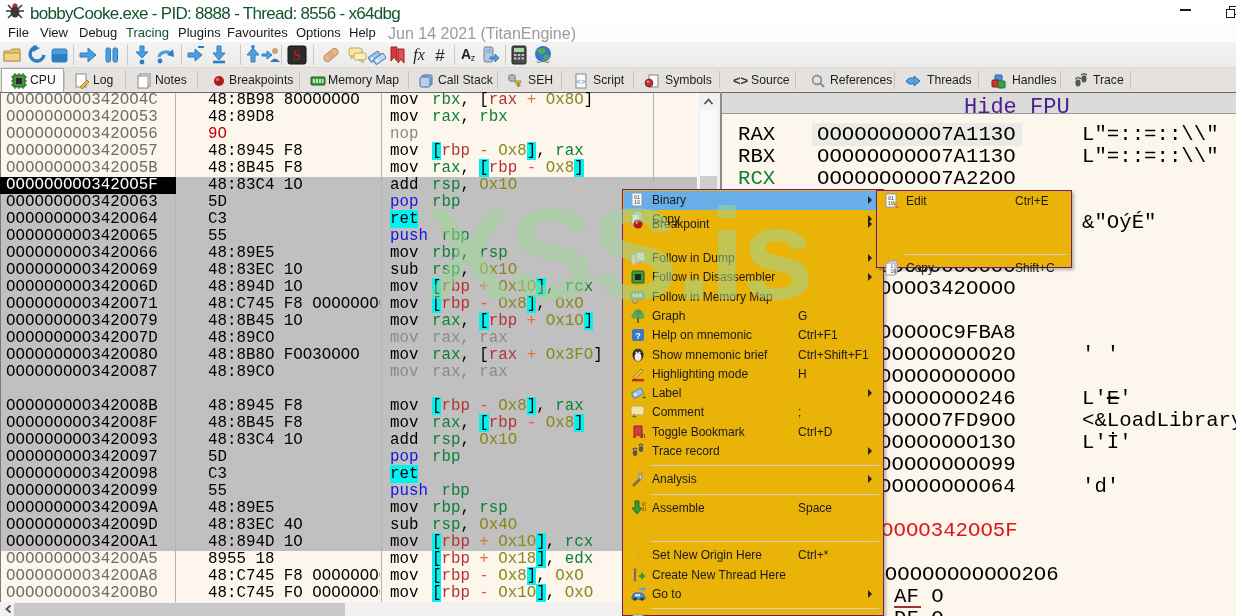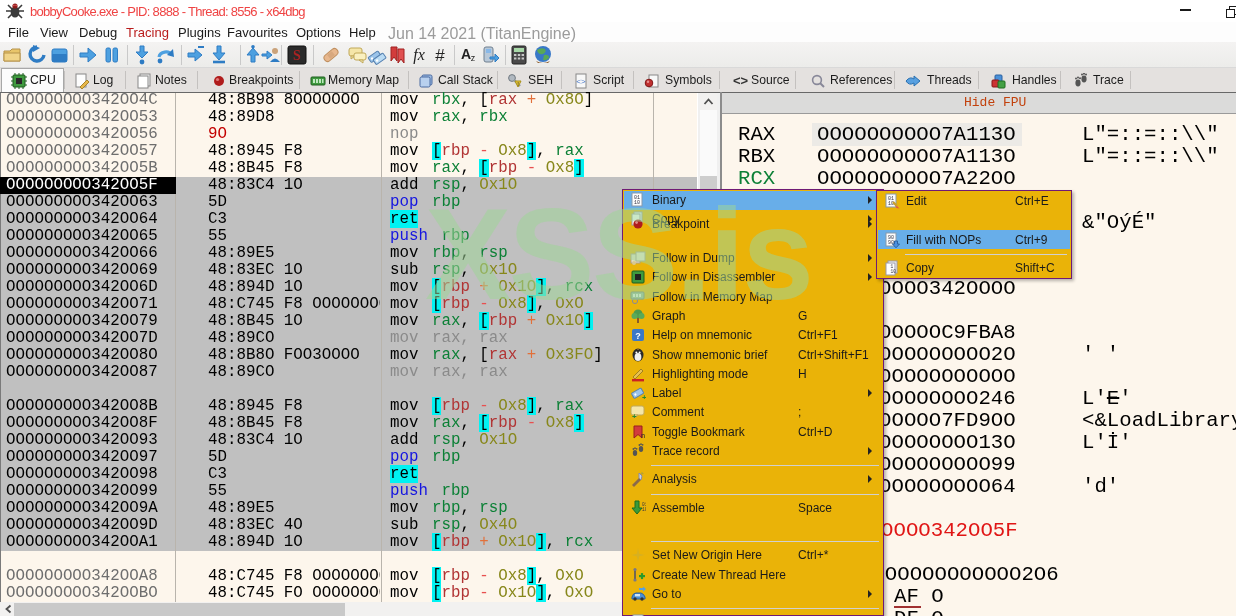--- a/index.html
+++ b/index.html
@@ -39,29 +39,29 @@
 <div class="abs" style="left:0;top:0;width:1236px;height:22px;background:#ffffff"></div>
 <svg class="abs" style="left:4px;top:2px" width="22" height="19" viewBox="0 0 22 19">
 <g stroke="#3a3a3a" stroke-width="1.6" fill="none">
 <path d="M4 3 L8 7 M18 3 L14 7 M2 9 L7 9 M20 9 L15 9 M4 16 L8 12 M18 16 L14 12"></path>
 </g>
 <ellipse cx="11" cy="10" rx="4.4" ry="5.6" fill="#3a3a3a"></ellipse>
 <circle cx="11" cy="4" r="2.6" fill="#8c1a1a"></circle>
 <circle cx="9.9" cy="3.4" r="0.8" fill="#e05a5a"></circle>
 <circle cx="12.1" cy="3.4" r="0.8" fill="#e05a5a"></circle>
 </svg>
-<div class="abs" style="left:30px;top:4px;font-size:13px;letter-spacing:-0.7px;color:#ef4444">bobbyCooke.exe - PID: 8888 - Thread: 8556 - x64dbg</div>
+<div class="abs" style="left:30px;top:4px;font-size:17px;letter-spacing:-0.7px;color:#14532d">bobbyCooke.exe - PID: 8888 - Thread: 8556 - x64dbg</div>
 <div class="abs" style="left:1180px;top:9px;width:11px;height:2px;background:#1a1a1a"></div>
 <div class="abs" style="left:1229px;top:6px;width:9px;height:9px;border:1.5px solid #1a1a1a;background:#fff"></div>
 <div class="abs" style="left:1226px;top:9px;width:9px;height:9px;border:1.5px solid #1a1a1a;background:#fff"></div>
 <div class="abs" style="left:0;top:22px;width:1236px;height:20px;background:#fdfdfd"></div>
 <div class="abs" style="left:8px;top:25px;font-size:13px;color:#1a1a1a">File</div>
 <div class="abs" style="left:40px;top:25px;font-size:13px;color:#1a1a1a">View</div>
 <div class="abs" style="left:79px;top:25px;font-size:13px;color:#1a1a1a">Debug</div>
-<div class="abs" style="left:126px;top:25px;font-size:13px;color:#b91c1c">Tracing</div>
+<div class="abs" style="left:126px;top:25px;font-size:13px;color:#14532d">Tracing</div>
 <div class="abs" style="left:178px;top:25px;font-size:13px;color:#1a1a1a">Plugins</div>
 <div class="abs" style="left:227px;top:25px;font-size:13px;color:#1a1a1a">Favourites</div>
 <div class="abs" style="left:296px;top:25px;font-size:13px;color:#1a1a1a">Options</div>
 <div class="abs" style="left:349px;top:25px;font-size:13px;color:#1a1a1a">Help</div>
 <div class="abs" style="left:388px;top:25px;font-size:16px;color:#9b9b9b">Jun 14 2021 (TitanEngine)</div>
 <div class="abs" style="left:0;top:42px;width:1236px;height:26px;background:linear-gradient(#f4f3f2,#ececea);border-bottom:1px solid #d9d9d9"></div>
 <div class="abs" style="left:73px;top:45px;width:1px;height:20px;background:#c9c9c9"></div>
 <div class="abs" style="left:127px;top:45px;width:1px;height:20px;background:#c9c9c9"></div>
 <div class="abs" style="left:181px;top:45px;width:1px;height:20px;background:#c9c9c9"></div>
 <div class="abs" style="left:240px;top:45px;width:1px;height:20px;background:#c9c9c9"></div>
@@ -306,40 +306,41 @@
 <div class="drow" style="top:364px"><span class="addr addrsel" style="">OOOOOOOOO342OO87</span><span class="bytes">48:89CO</span><span class="dis"><span class="gy"><span class="mn">mov</span> rax, rax</span></span></div>
 <div class="drow" style="top:398px"><span class="addr addrsel" style="">OOOOOOOOO342OO8B</span><span class="bytes">48:8945 F8</span><span class="dis"><span class="mn">mov</span> <span class="cy">[</span><span class="r">rbp</span> <span class="mi">-</span> <span class="o">Ox8</span><span class="cy">]</span>, <span class="g">rax</span></span></div>
 <div class="drow" style="top:415px"><span class="addr addrsel" style="">OOOOOOOOO342OO8F</span><span class="bytes">48:8B45 F8</span><span class="dis"><span class="mn">mov</span> <span class="g">rax</span>, <span class="cy">[</span><span class="r">rbp</span> <span class="mi">-</span> <span class="o">Ox8</span><span class="cy">]</span></span></div>
 <div class="drow" style="top:432px"><span class="addr addrsel" style="">OOOOOOOOO342OO93</span><span class="bytes">48:83C4 1O</span><span class="dis"><span class="mn">add</span> <span class="g">rsp</span>, <span class="o">Ox1O</span></span></div>
 <div class="drow" style="top:449px"><span class="addr addrsel" style="">OOOOOOOOO342OO97</span><span class="bytes">5D</span><span class="dis"><span class="bl"><span class="mn">pop</span> </span><span class="g">rbp</span></span></div>
 <div class="drow" style="top:466px"><span class="addr addrsel" style="">OOOOOOOOO342OO98</span><span class="bytes">C3</span><span class="dis"><span class="cybg">ret</span></span></div>
 <div class="drow" style="top:483px"><span class="addr addrsel" style="">OOOOOOOOO342OO99</span><span class="bytes">55</span><span class="dis"><span class="bl"><span class="mn">push</span> </span><span class="g">rbp</span></span></div>
 <div class="drow" style="top:500px"><span class="addr addrsel" style="">OOOOOOOOO342OO9A</span><span class="bytes">48:89E5</span><span class="dis"><span class="mn">mov</span> <span class="g">rbp</span>, <span class="g">rsp</span></span></div>
 <div class="drow" style="top:517px"><span class="addr addrsel" style="">OOOOOOOOO342OO9D</span><span class="bytes">48:83EC 4O</span><span class="dis"><span class="mn">sub</span> <span class="g">rsp</span>, <span class="o">Ox4O</span></span></div>
 <div class="drow" style="top:534px"><span class="addr addrsel" style="">OOOOOOOOO342OOA1</span><span class="bytes">48:894D 1O</span><span class="dis"><span class="mn">mov</span> <span class="cy">[</span><span class="r">rbp</span> <span class="pl">+</span> <span class="o">Ox1O</span><span class="cy">]</span>, <span class="g">rcx</span></span></div>
+<div class="drow" style="top:551px"><span class="addr" style="">OOOOOOOOO342OOA5</span><span class="bytes">8955 18</span><span class="dis"><span class="mn">mov</span> <span class="cy">[</span><span class="r">rbp</span> <span class="pl">+</span> <span class="o">Ox18</span><span class="cy">]</span>, <span class="g">edx</span></span></div>
 <div class="drow" style="top:568px"><span class="addr" style="">OOOOOOOOO342OOA8</span><span class="bytes">48:C745 F8 OOOOOOOO</span><span class="dis"><span class="mn">mov</span> <span class="cy">[</span><span class="r">rbp</span> <span class="mi">-</span> <span class="o">Ox8</span><span class="cy">]</span>, <span class="o">OxO</span></span></div>
 <div class="drow" style="top:585px"><span class="addr" style="">OOOOOOOOO342OOBO</span><span class="bytes">48:C745 FO OOOOOOOO</span><span class="dis"><span class="mn">mov</span> <span class="cy">[</span><span class="r">rbp</span> <span class="mi">-</span> <span class="o">Ox1O</span><span class="cy">]</span>, <span class="o">OxO</span></span></div>
 <div class="abs" style="left:698px;top:93px;width:2px;height:509px;background:#f0f0f0"></div>
 <div class="abs" style="left:700px;top:93px;width:17px;height:509px;background:#f2f1f0"></div>
 <div class="abs" style="left:700px;top:93px;width:17px;height:17px;background:#f2f1f0"></div>
 <svg class="abs" style="left:700px;top:95px" width="17" height="14" viewBox="0 0 17 14">
       <path d="M4.5 9 L8.5 4.5 L12.5 9" fill="none" stroke="#505050" stroke-width="1.8"></path>
     </svg>
 <div class="abs" style="left:700px;top:110px;width:17px;height:66px;background:#fafafa"></div>
 <div class="abs" style="left:700px;top:176px;width:17px;height:150px;background:#cdcdcd"></div>
 <div class="abs" style="left:0;top:602px;width:697px;height:14px;background:#f2f1f0"></div>
 <svg class="abs" style="left:2px;top:603px" width="14" height="12" viewBox="0 0 14 12">
       <path d="M8.5 2.5 L4.5 6 L8.5 9.5" fill="none" stroke="#505050" stroke-width="1.8"></path>
     </svg>
 <div class="abs" style="left:14px;top:603px;width:331px;height:13px;background:#c9c9c9"></div>
 <div class="abs" style="left:717px;top:93px;width:3px;height:523px;background:#f0f0f0"></div>
 <div class="abs" style="left:720px;top:92px;width:2px;height:524px;background:#8c8c8c"></div>
 <div class="abs" style="left:722px;top:93px;width:514px;height:523px;background:#fdf6ec"></div>
 <div class="abs" style="left:722px;top:93px;width:514px;height:21px;background:#dbdbda;border-bottom:1px solid #9a9a9a"></div>
-<div class="abs mono" style="left:964px;top:95px;font-size:13px;font-weight:400;color:#c2410c">Hide FPU</div>
+<div class="abs mono" style="left:964px;top:95px;font-size:22px;font-weight:400;color:#4c1d95">Hide FPU</div>
 <div class="abs" style="left:812px;top:123px;width:210px;height:23px;background:#eceae6"></div>
 <div class="rrow" style="left:738px;top:124.0px;">RAX</div>
 <div class="rrow" style="left:817px;top:124.0px;">OOOOOOOOOO7A113O</div>
 <div class="rrow" style="left:1082px;top:124.0px">L"=::=::\\"</div>
 <div class="rrow" style="left:738px;top:146.0px;">RBX</div>
 <div class="rrow" style="left:817px;top:146.0px;">OOOOOOOOOO7A113O</div>
 <div class="rrow" style="left:1082px;top:146.0px">L"=::=::\\"</div>
 <div class="rrow" style="left:738px;top:168.0px;color:#0c8036">RCX</div>
 <div class="rrow" style="left:817px;top:168.0px;">OOOOOOOOOO7A22OO</div>
 <div class="rrow" style="left:738px;top:190.0px;">RDX</div>
@@ -577,42 +578,32 @@
 <div class="mi-sep" style="top:418.0px"></div>
 <div class="mi-row" style="top:422.5px">
         <svg class="mi-ic" width="16" height="16" viewBox="0 0 16 16">
           <rect x="3" y="1" width="10" height="13" fill="#fcfcfc" stroke="#8899aa"></rect>
           <circle cx="7" cy="7" r="3" fill="none" stroke="#667" stroke-width="1.4"></circle>
           <path d="M9 9 L13 13" stroke="#667" stroke-width="1.8"></path>
         </svg>
         <span class="mi-txt">Search for</span>
       </div>
 </div>
-<div class="menu" style="left:876px;top:190px;width:196px;height:89px">
+<div class="menu" style="left:876px;top:190px;width:196px;height:78px">
 <div class="mi-row" style="top:0.5px">
         <svg class="mi-ic" width="16" height="16" viewBox="0 0 16 16">
           <rect x="2" y="1" width="10" height="13" fill="#fcfcfc" stroke="#8899aa"></rect>
           <text x="7" y="6.5" font-size="5" fill="#334" text-anchor="middle" font-family="Liberation Mono,monospace">01</text>
           <text x="7" y="12" font-size="5" fill="#334" text-anchor="middle" font-family="Liberation Mono,monospace">10</text>
           <path d="M9 9 L14 14 L15.5 15.5 L12.5 15 Z" fill="#e05050"></path>
           <path d="M9 9 L13 13" stroke="#c8a030" stroke-width="2.4"></path>
         </svg>
         <span class="mi-txt">Edit</span>
         <span class="mi-sc" style="left:137px">Ctrl+E</span>
       </div>
-<div class="mi-row mi-hl" style="top:39.1px">
-        <svg class="mi-ic" width="16" height="16" viewBox="0 0 16 16">
-          <rect x="2" y="1" width="10" height="13" fill="#fcfcfc" stroke="#8899aa"></rect>
-          <text x="7" y="6.5" font-size="5" fill="#334" text-anchor="middle" font-family="Liberation Mono,monospace">90</text>
-          <text x="7" y="12" font-size="5" fill="#334" text-anchor="middle" font-family="Liberation Mono,monospace">90</text>
-          <path d="M10.5 9 L13.5 9 L13.5 12 L15.5 12 L12 15.8 L8.5 12 L10.5 12 Z" fill="#4a90e0" stroke="#2a60a0"></path>
-        </svg>
-        <span class="mi-txt">Fill with NOPs</span>
-        <span class="mi-sc" style="left:137px">Ctrl+9</span>
-      </div>
 <div class="mi-sep" style="top:62.9px"></div>
 <div class="mi-row" style="top:67.4px">
         <svg class="mi-ic" width="16" height="16" viewBox="0 0 16 16">
           <rect x="4" y="1" width="9" height="12" fill="#f6f6f6" stroke="#99a"></rect>
           <rect x="2" y="3" width="9" height="12" fill="#fff" stroke="#99a"></rect>
           <text x="6.5" y="8" font-size="4.5" fill="#334" font-family="Liberation Mono,monospace">1</text>
           <text x="6.5" y="13" font-size="4.5" fill="#334" font-family="Liberation Mono,monospace">10</text>
         </svg>
         <span class="mi-txt">Copy</span>
         <span class="mi-sc" style="left:137px">Shift+C</span>

